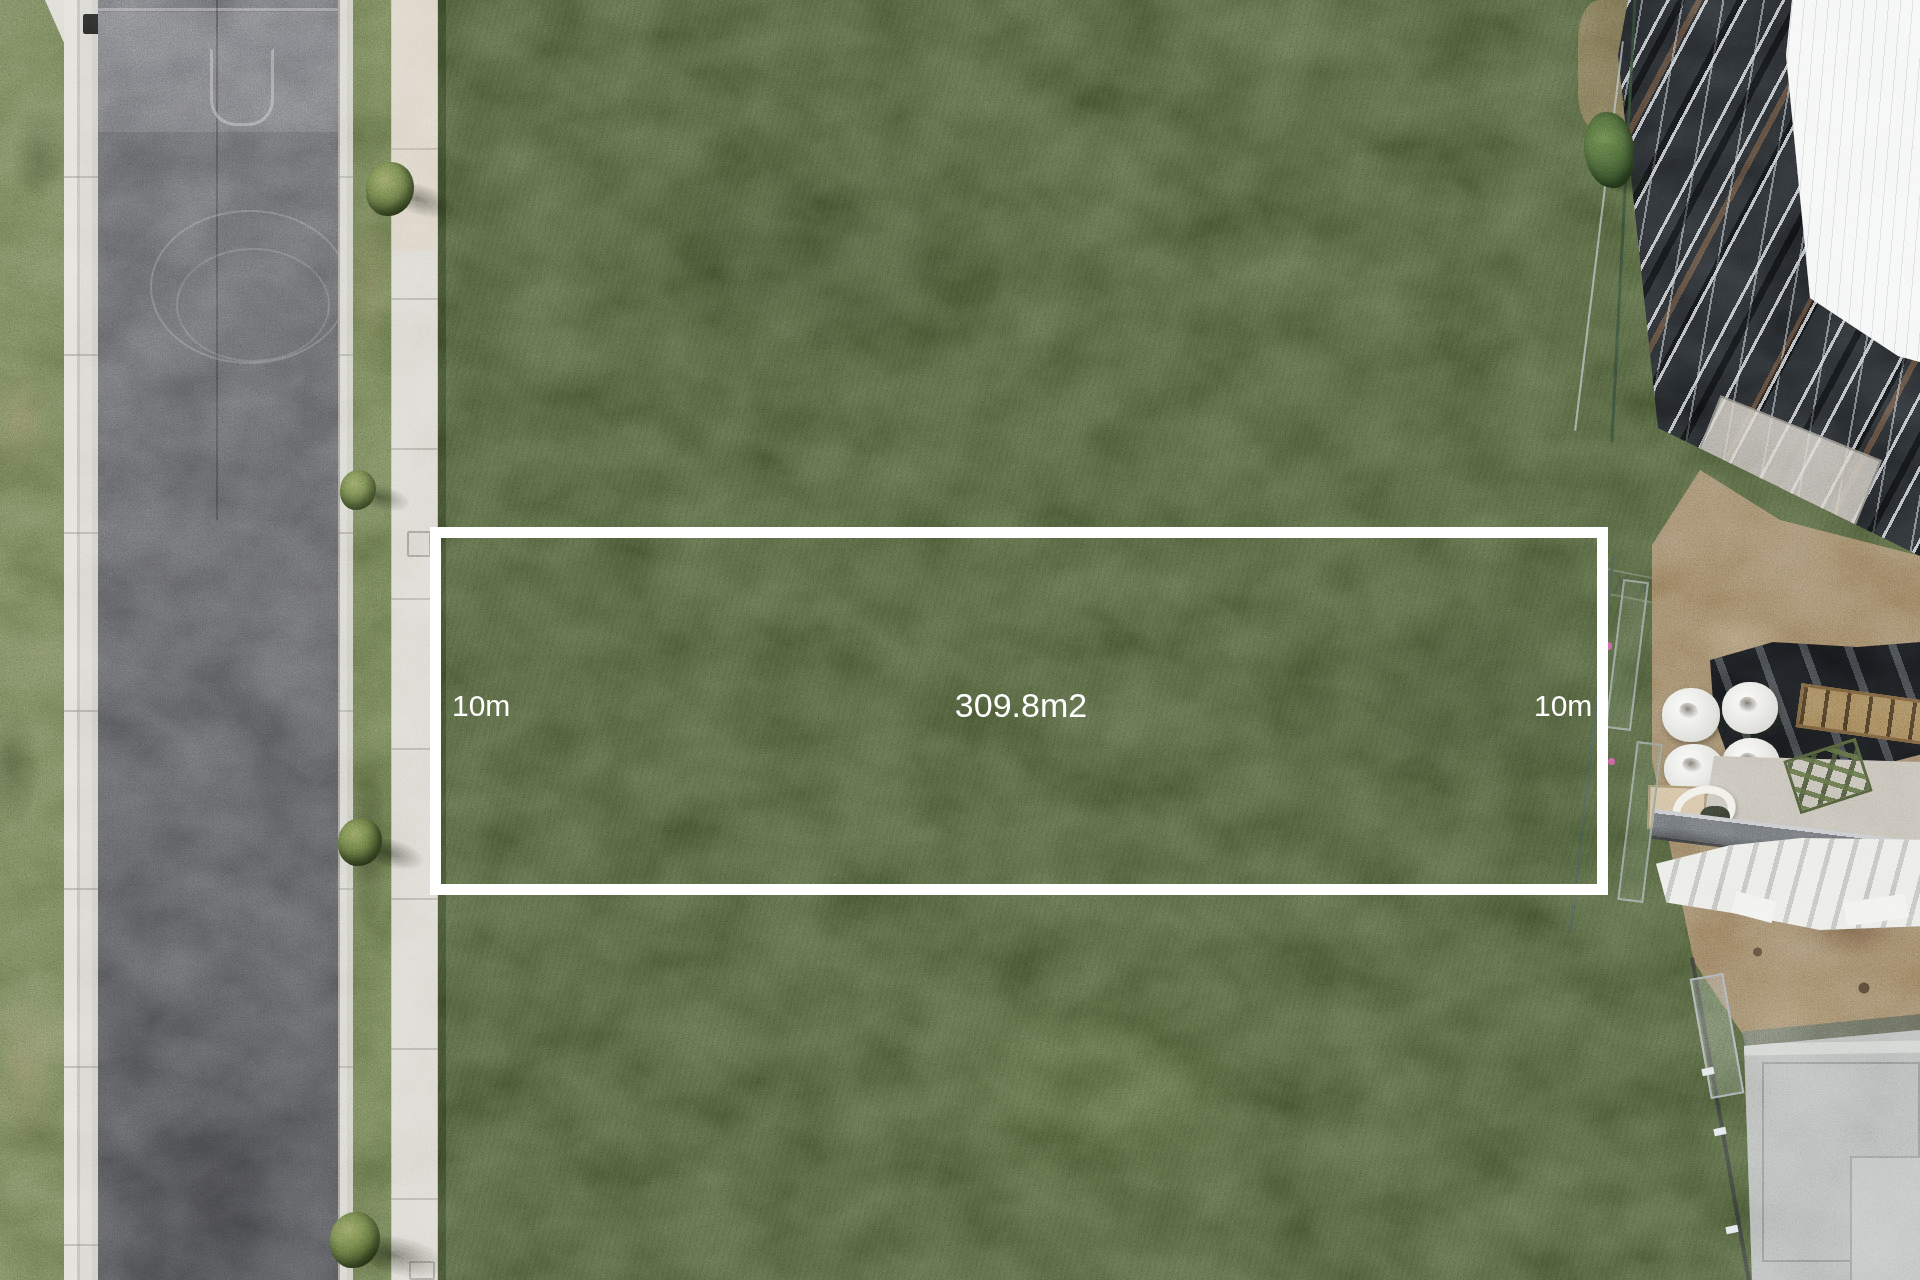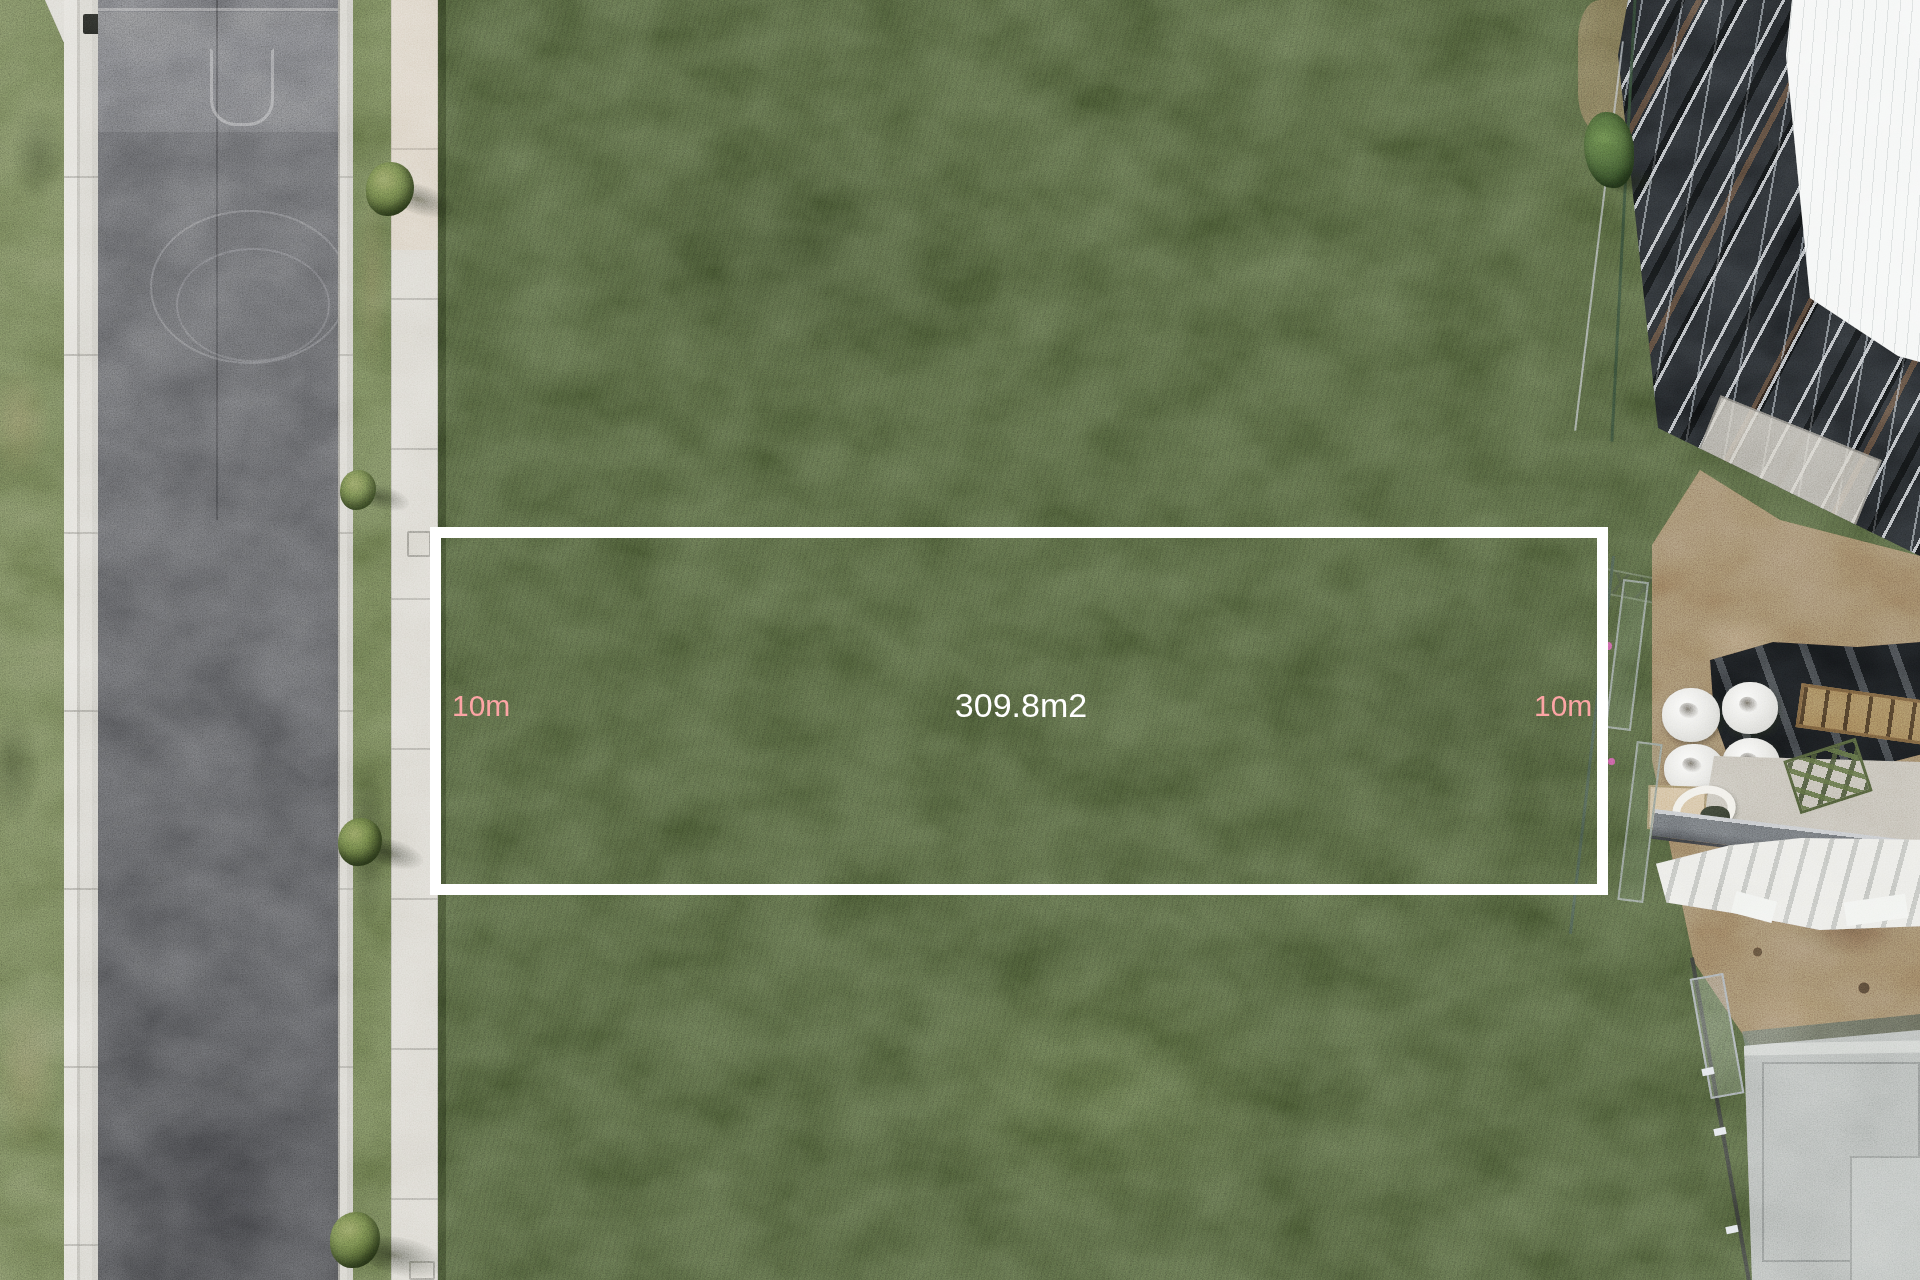--- a/index.html
+++ b/index.html
@@ -145,21 +145,21 @@
     border:2px solid #9aa2a6;box-sizing:border-box;transform:rotate(-10deg);}
   .fclip{width:12px;height:7px;background:#dde2e6;}
   .pink{width:8px;height:8px;border-radius:50%;background:#b8488a;}
   
   .noise{position:absolute;left:0;top:0;z-index:40;pointer-events:none;}
   .noise-fine{mix-blend-mode:overlay;opacity:.38;}
   .noise-coarse{mix-blend-mode:soft-light;opacity:.6;}
   
   .anno{z-index:60;}
   .boundary{left:430px;top:527px;width:1178px;height:368px;border:11px solid #fff;box-sizing:border-box;}
-  .dim{color:#fca5a5;font-size:30px;line-height:1;font-weight:400;}
+  .dim{color:#ffffff;font-size:30px;line-height:1;font-weight:400;}
   .area{left:430px;top:688px;width:1182px;text-align:center;color:#fff;font-size:34px;line-height:1;font-weight:400;}
   .disclaimer{left:162px;top:1131px;background:#fff;color:#000;font-weight:700;font-size:22px;
     line-height:35px;height:35px;padding:0 11px;letter-spacing:-0.2px;white-space:nowrap;}
 </style>
 </head>
 <body>
 
 <div id="scene">
 
   <div class="a field"></div>

